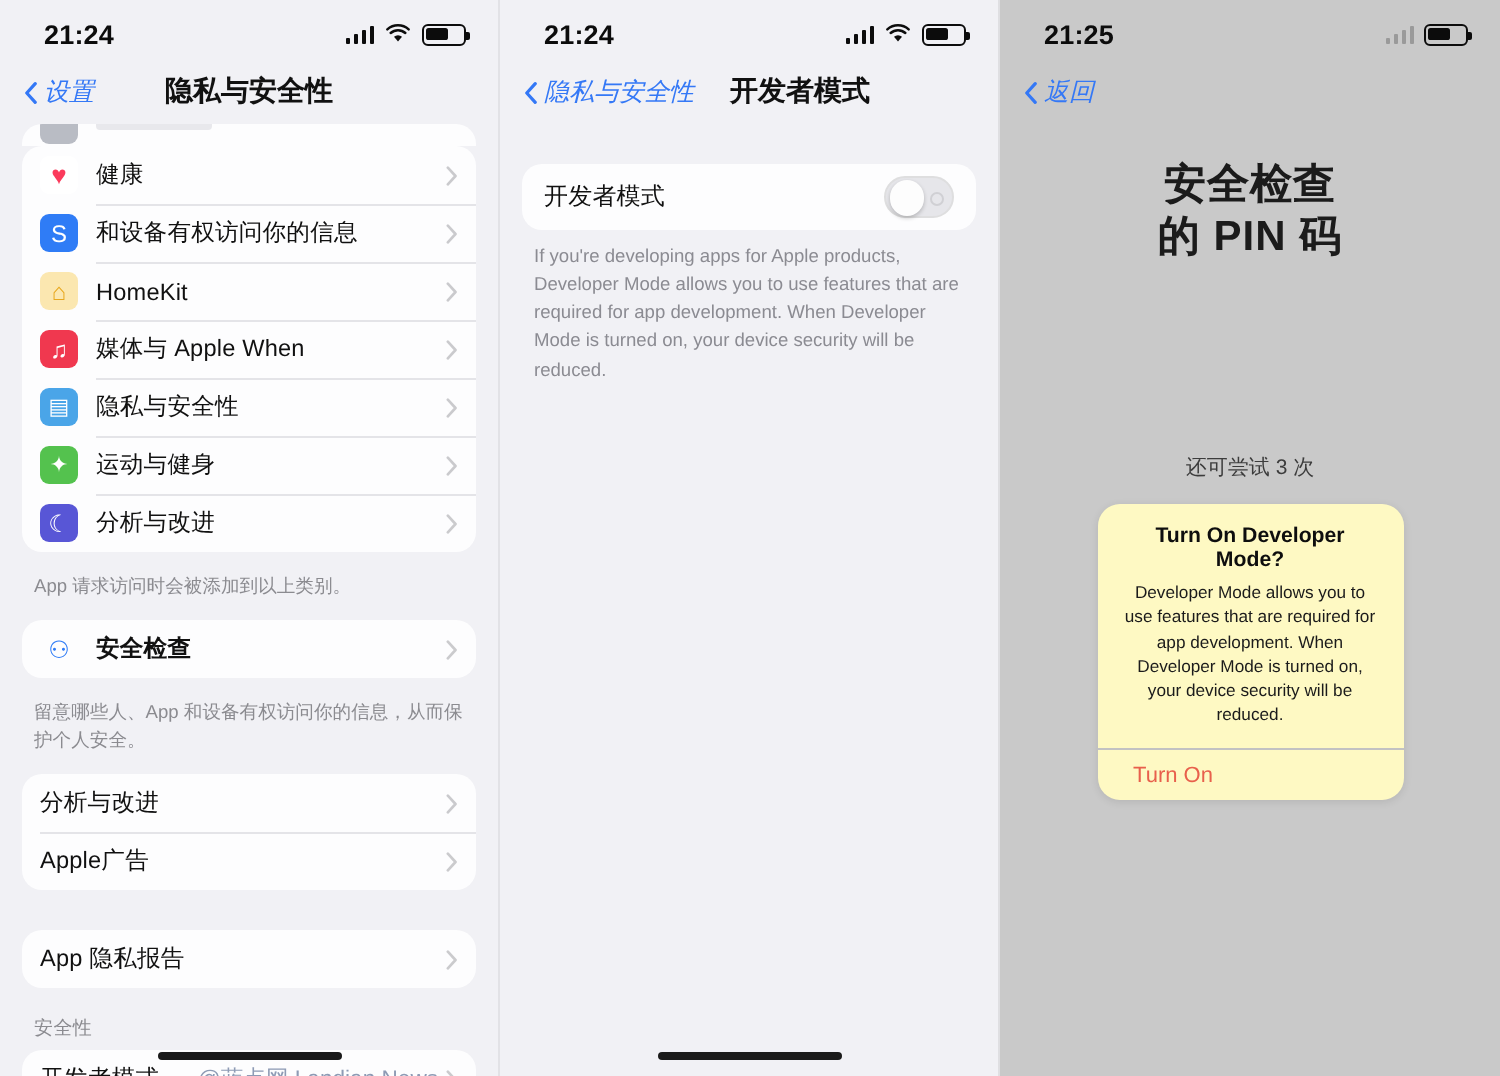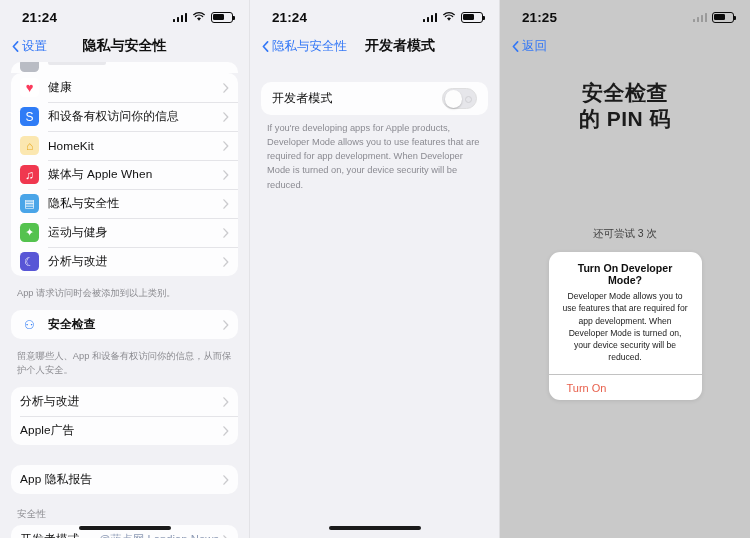--- a/index.html
+++ b/index.html
@@ -55,20 +55,21 @@
   .navbar {
     height: 32px;
     display: flex; align-items: center;
     padding: 0 12px;
     position: relative;
   }
   .nav-back {
     display: flex; align-items: center; gap: 3px;
     color: #3478f6; font-size: 12.5px; white-space: nowrap;
     z-index: 2;
+    font-style: italic;
   }
   .chev-l { width: 7px; height: 11px; display:block; }
   .nav-title {
     position: absolute; left: 0; right: 0; text-align: center;
     font-size: 14px; font-weight: bold; color: #111; pointer-events: none;
   }
   .navbar.inline .nav-title {
     position: static; text-align: left; margin-left: 18px;
   }
 
@@ -165,21 +166,21 @@
     margin-top: 18px;
     letter-spacing: 0.5px;
   }
   .attempts {
     text-align: center; font-size: 10.5px; color: #3c3c3c;
     margin-top: 96px;
   }
   .alert {
     width: 153px;
     margin: 11px auto 0 auto;
-    background: #ffffff;
+    background: #fef9c3;
     border-radius: 11px;
     overflow: hidden;
     box-shadow: 0 1px 4px rgba(0,0,0,.10);
   }
   .alert-body { padding: 10px 11px 11px 11px; text-align: center; }
   .alert-title {
     font-size: 10.6px; font-weight: bold; color: #0e0e0e; margin-bottom: 4px;
   }
   .alert-msg { font-size: 8.6px; color: #1b1b1b; line-height: 1.42; }
   .alert-btns {

